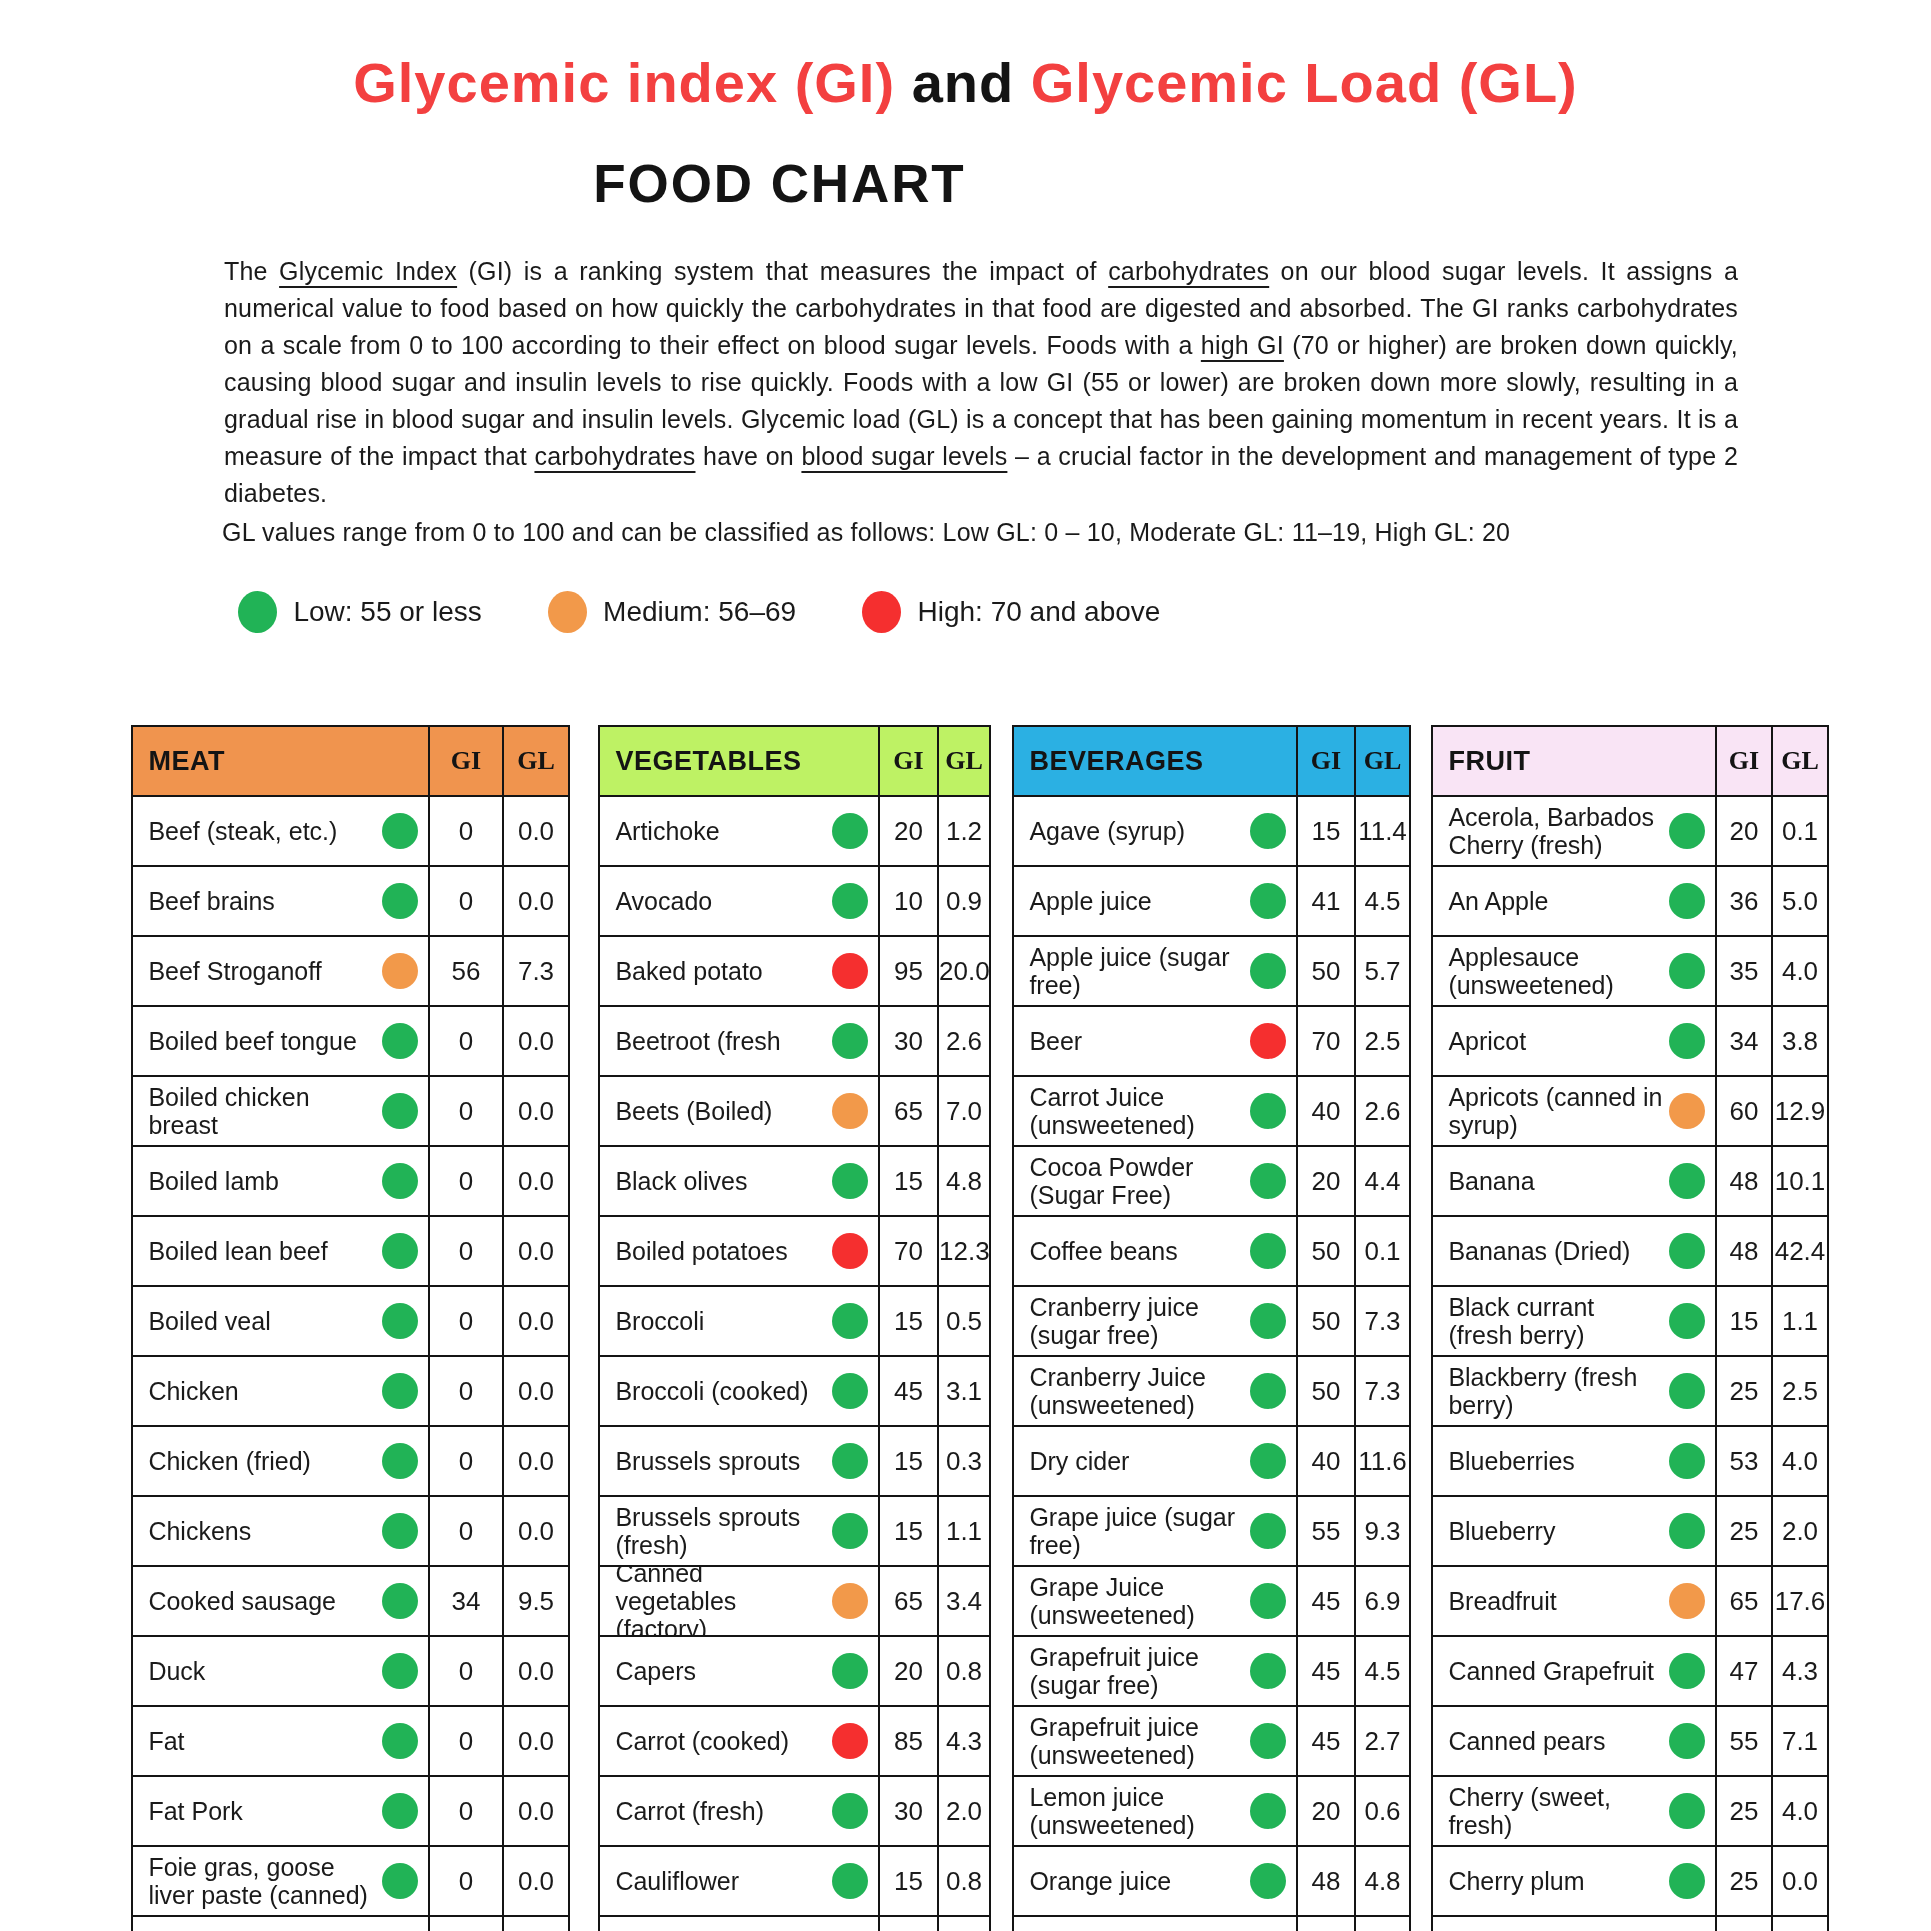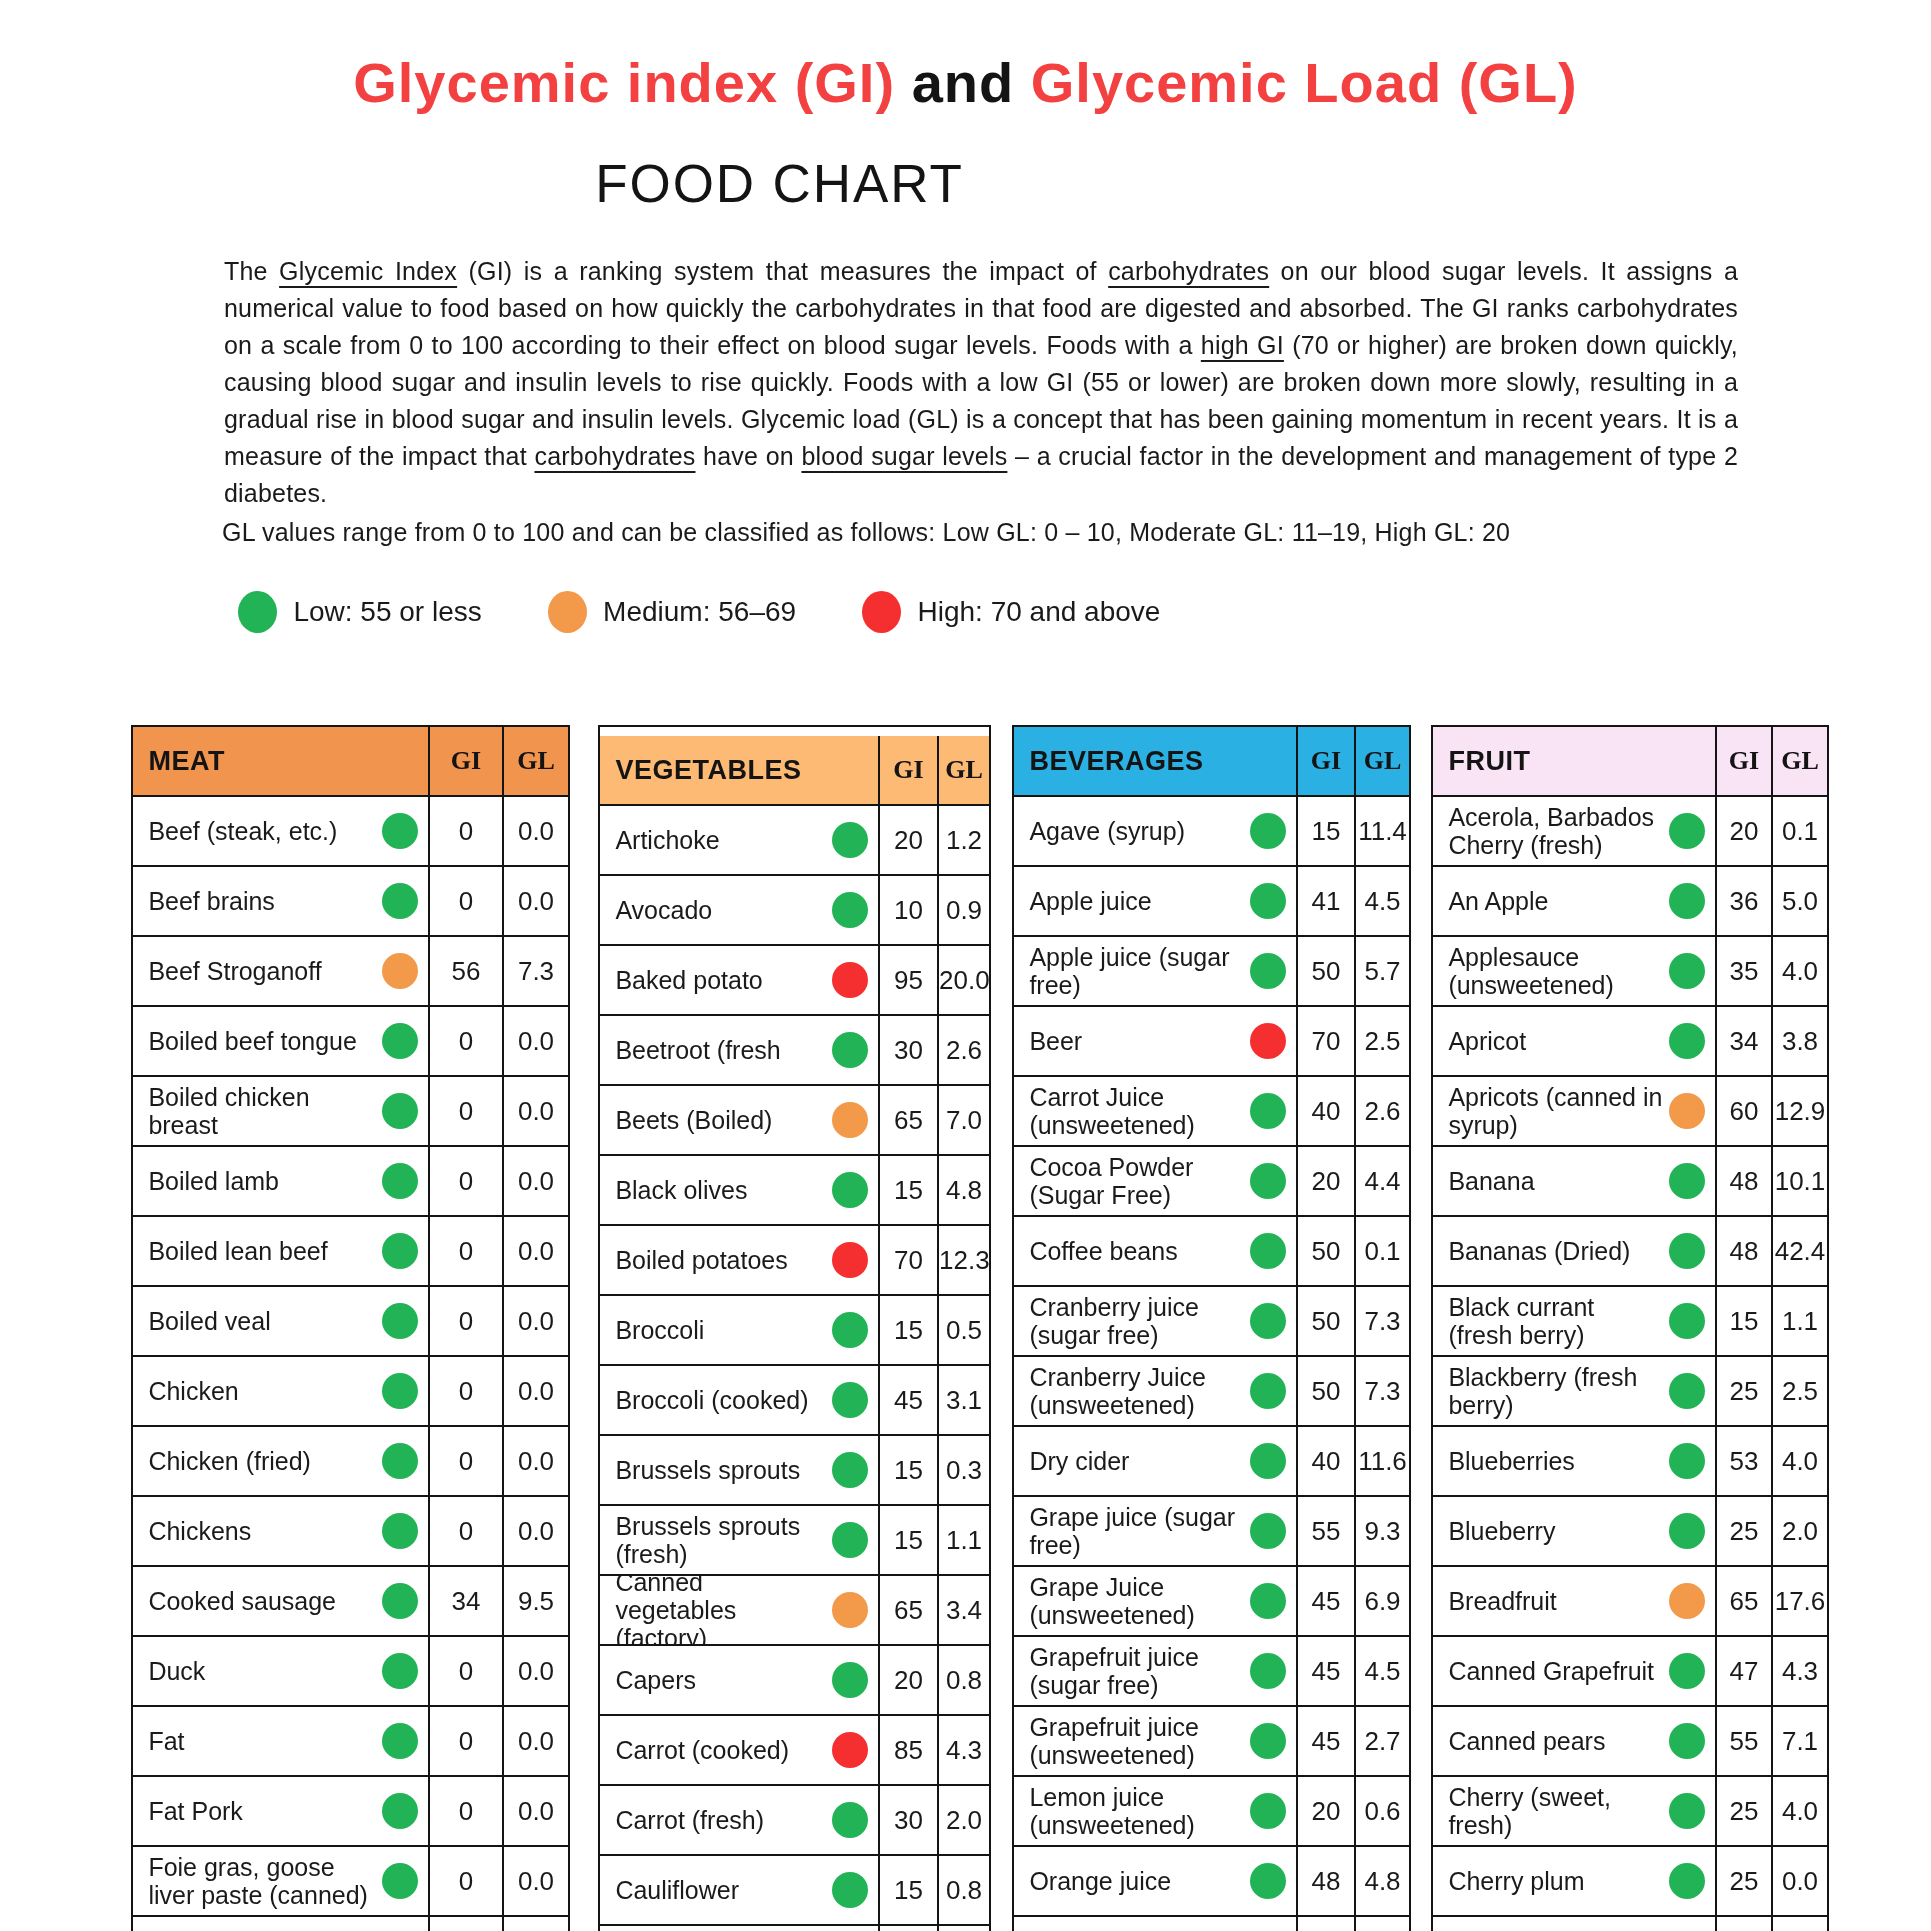--- a/index.html
+++ b/index.html
@@ -8,21 +8,21 @@
     background:#ffffff; font-family:"Liberation Sans", sans-serif; color:#161616;
   }
   .title {
     position:absolute; top:50px; left:0; width:1931px; text-align:center;
     font-size:56px; font-weight:bold; letter-spacing:1px; white-space:nowrap;
   }
   .title .accent { color:#F34040; }
   .title .plain  { color:#141414; }
   .subtitle {
     position:absolute; top:153px; left:0; width:1559px; text-align:center;
-    font-size:53px; font-weight:normal; color:#141414; letter-spacing:1.9px;
+    font-size:53px; font-weight:bold; color:#141414; letter-spacing:1.9px;
   }
   .intro {
     position:absolute; left:222px; top:251px; width:1518px;
     font-size:25px; line-height:37px; color:#1a1a1a; letter-spacing:0.2px;
   }
   .intro .main { text-align:justify; margin:2px; }
   .intro .note { margin:0; }
   .intro .u { text-decoration:underline; text-underline-offset:5.8px; text-decoration-thickness:1.9px; }
   .legend {
     position:absolute; left:238px; top:591px; height:42px;
@@ -222,21 +222,21 @@
       <div class="trow">
         <div class="cname">
           <span class="fname"></span>
           <span class="dot" style="background: rgb(33, 179, 86);"></span>
         </div>
         <div class="cgi"></div>
         <div class="cgl"></div>
       </div>
     </div>
     <div class="food-table tbl-vegetables">
-      <div class="thead" style="background: #fdba74; margin-top: 9px;">
+      <div class="thead" style="background: #bef264;">
         <div class="hname">VEGETABLES</div>
         <div class="hgi">GI</div>
         <div class="hgl">GL</div>
       </div>
       <div class="trow">
         <div class="cname">
           <span class="fname">Artichoke</span>
           <span class="dot" style="background: rgb(33, 179, 86);"></span>
         </div>
         <div class="cgi">20</div>

